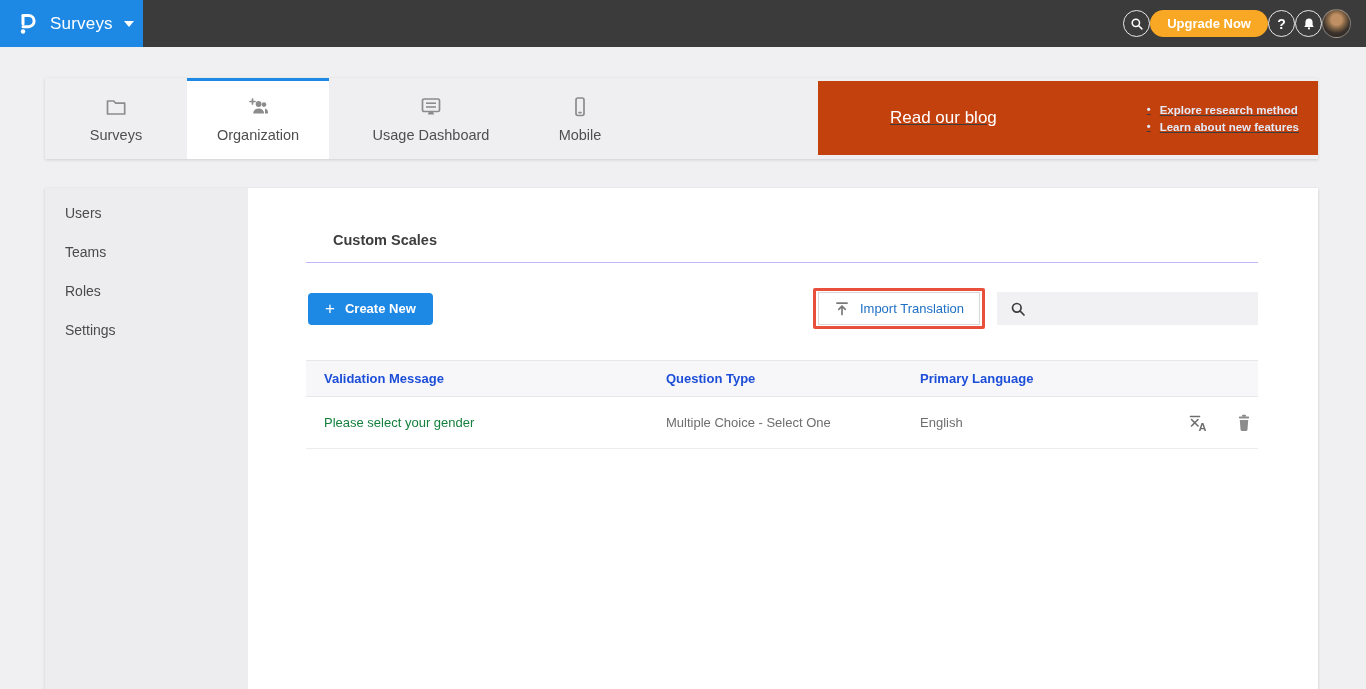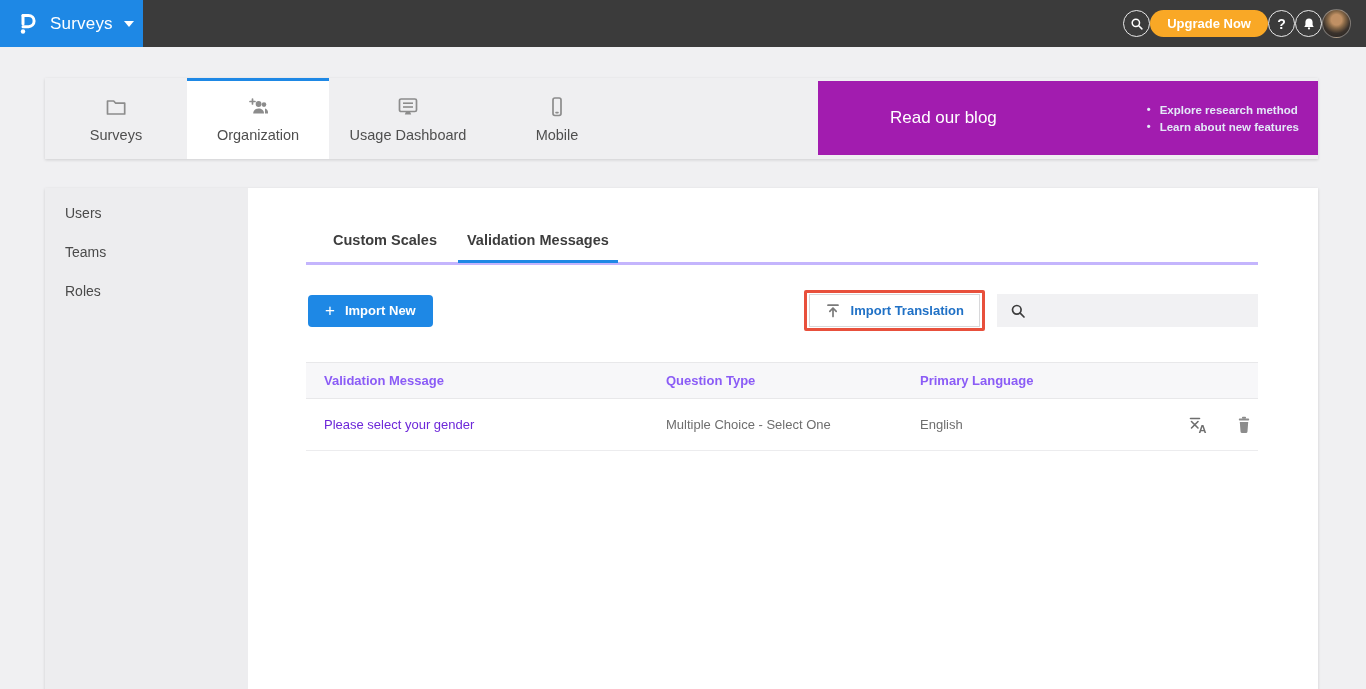--- a/index.html
+++ b/index.html
@@ -25,74 +25,74 @@
     color:#fff; font-size:13px; font-weight:700; font-family:inherit; cursor:pointer; display:flex; align-items:center; }
   .avatar { width:29px; height:29px; border-radius:50%; cursor:pointer;
     background:radial-gradient(circle at 50% 36%, #c09064 0 24%, #8a6a48 38%, #3a322c 62%, #23201e 100%);
     border:1px solid rgba(255,255,255,.35); }
   
   .nav-card { position:absolute; left:45px; top:78px; width:1273px; height:81px;
     background:#efeff1; box-shadow:0 1px 3px rgba(0,0,0,.14); }
   .nav-tabs { display:flex; height:100%; }
   .nav-tab { width:142px; display:flex; flex-direction:column; align-items:center; justify-content:center;
     gap:7px; cursor:pointer; position:relative; }
-  .nav-tab.w3 { width:158px; } .nav-tab.w4 { width:140px; }
+  .nav-tab.w3 { width:158px;margin-left:23px; } .nav-tab.w4 { width:140px; }
   .nav-tab.active { background:#fff; }
   .nav-tab.active::before { content:""; position:absolute; left:0; right:0; top:0; height:3px; background:#1e88e5; }
   .nav-tab-label { font-size:14.5px; color:#4f4f4f; }
   .nav-icon { width:26px; height:26px; }
   
-  .banner { position:absolute; right:0; top:3px; bottom:4px; width:500px; background:#a21caf;
-    display:flex; align-items:center; cursor:pointer; }
+  .banner { position:absolute; right:0; top:3px; bottom:4px; width:500px; background:#c2410c;
+    display:flex; align-items:center; cursor:pointer;text-decoration:underline; }
   .banner-title { margin-left:72px; color:#fff; font-size:17px; font-weight:500; }
   .banner-bullets { margin-left:150px; display:flex; flex-direction:column; gap:5px; }
   .bullet-line { display:flex; align-items:center; gap:9px; color:#e3e9f7; font-size:11.5px; font-weight:600; }
   .bullet-dot { font-size:11px; line-height:1; color:#e3e9f7; }
   
   .main-card { position:absolute; left:45px; top:188px; width:1273px; height:520px;
     background:#fff; box-shadow:0 1px 3px rgba(0,0,0,.14); }
   .side-nav { position:absolute; left:0; top:0; bottom:0; width:203px; background:#ededef; padding-top:5px; }
   .side-item { height:39px; display:flex; align-items:center; padding-left:20px;
     font-size:14px; color:#4a4a4a; cursor:pointer; position:relative; }
   .side-item.active { background:#fff; }
   .side-item.active::before { content:""; position:absolute; left:0; top:0; bottom:0; width:5px; background:#1e88e5; }
   .content { position:absolute; left:203px; right:0; top:0; bottom:0; padding:0 60px 0 58px; }
   
-  .tabs-row { margin-top:44px; display:flex; gap:26px; border-bottom:3px solid #c4b5fd; }
+  .tabs-row { margin-top:44px; display:flex; gap:8px; border-bottom:1px solid #c4b5fd; }
   .ctab { font-size:14.5px; font-weight:600; color:#3d3d3d; padding:0 2px 14px 2px; cursor:pointer; position:relative; }
   .ctab:first-child { margin-left:25px; }
   .ctab.active::after { content:""; position:absolute; left:-7px; right:-7px; bottom:-1px; height:3px; background:#1e88e5; }
   
   .actions-row { margin-top:29px; display:flex; align-items:center; }
   .btn-create { height:32px; margin-left:2px; padding:0 17px; border:none; border-radius:4px;
     background:#1e88e5; color:#fff; font-size:13px; font-weight:700; font-family:inherit;
     display:flex; align-items:center; gap:10px; cursor:pointer; }
   .plus-glyph { font-size:17px; font-weight:400; line-height:1; }
   .flex-spacer { flex:1; }
   .import-wrap { position:relative; margin-right:17px; }
   .red-highlight { position:absolute; top:-4px; bottom:-4px; left:-5px; right:-5px;
     border:3px solid #e8503c; border-radius:2px; pointer-events:none; z-index:5; }
   .btn-import { height:33px; padding:0 15px; background:#fff; border:1px solid #d8d8da;
-    color:#2071c6; font-size:13px; font-weight:700; font-family:inherit;
+    color:#2071c6; font-size:13px; font-weight:400; font-family:inherit;
     display:flex; align-items:center; gap:10px; cursor:pointer; }
   .search-box { width:261px; height:33px; background:#f1f1f3; display:flex; align-items:center;
     padding-left:13px; gap:8px; }
   .search-box input { flex:1; border:none; background:transparent; outline:none;
     font-size:13px; font-family:inherit; color:#3d3d3d; height:100%; }
   
   .table { margin-top:35px; }
   .thead { display:flex; align-items:center; height:37px; background:#f7f7f9;
     border-top:1px solid #e8e8ea; border-bottom:1px solid #e8e8ea;
-    font-size:13px; font-weight:700; color:#8b5cf6;margin-top:26px; }
+    font-size:13px; font-weight:700; color:#1d4ed8;margin-top:26px; }
   .trow { display:flex; align-items:center; height:52px; border-bottom:1px solid #ececee; font-size:13px; }
   .col1 { width:342px; padding-left:18px; }
   .col2 { width:254px; padding-left:18px; }
   .col3 { flex:1; padding-left:18px; }
   .col-actions { width:118px; display:flex; align-items:center; justify-content:flex-end; gap:22px; padding-right:2px; }
-  .row-link { color:#6d28d9; cursor:pointer; }
+  .row-link { color:#15803d; cursor:pointer; }
   .cell-muted { color:#6e6e6e; }
   .action-icon { width:24px; height:24px; cursor:pointer; }
 </style>
 </head>
 <body>
 
 <div class="topbar">
   <div class="logo-area">
     <svg class="nav-icon" viewBox="0 0 26 26" width="24" height="24">
       <path d="M8 4.5 h5.5 a5.6 5.6 0 0 1 0 11.2 H8" fill="none" stroke="#fff" stroke-width="3" stroke-linecap="round"></path>
@@ -177,36 +177,36 @@
   <div class="side-nav">
     <div class="side-item">
       <span>Users</span>
     </div>
     <div class="side-item">
       <span>Teams</span>
     </div>
     <div class="side-item">
       <span>Roles</span>
     </div>
+    <div class="side-item">
+      <span>Settings</span>
+    </div>
   </div>
 
   <div class="content">
     <div class="tabs-row">
       <div class="ctab">
         <span>Custom Scales</span>
       </div>
-      <div class="ctab active">
-        <span>Validation Messages</span>
-      </div>
     </div>
 
     <div class="actions-row">
       <button class="btn-create">
         <span class="plus-glyph">+</span>
-        <span>Import New</span>
+        <span>Create New</span>
       </button>
       <div class="flex-spacer"></div>
       <div class="import-wrap">
         <button class="btn-import">
           <svg width="16" height="16" viewBox="0 0 16 16">
             <line x1="3" y1="2.2" x2="13" y2="2.2" stroke="#7a7a7a" stroke-width="1.7" stroke-linecap="round"></line>
             <path d="M8 13.5 V5.5 M4.8 8.3 L8 5 l3.2 3.3" fill="none" stroke="#7a7a7a" stroke-width="1.7" stroke-linecap="round" stroke-linejoin="round"></path>
           </svg>
           <span>Import Translation</span>
         </button>

